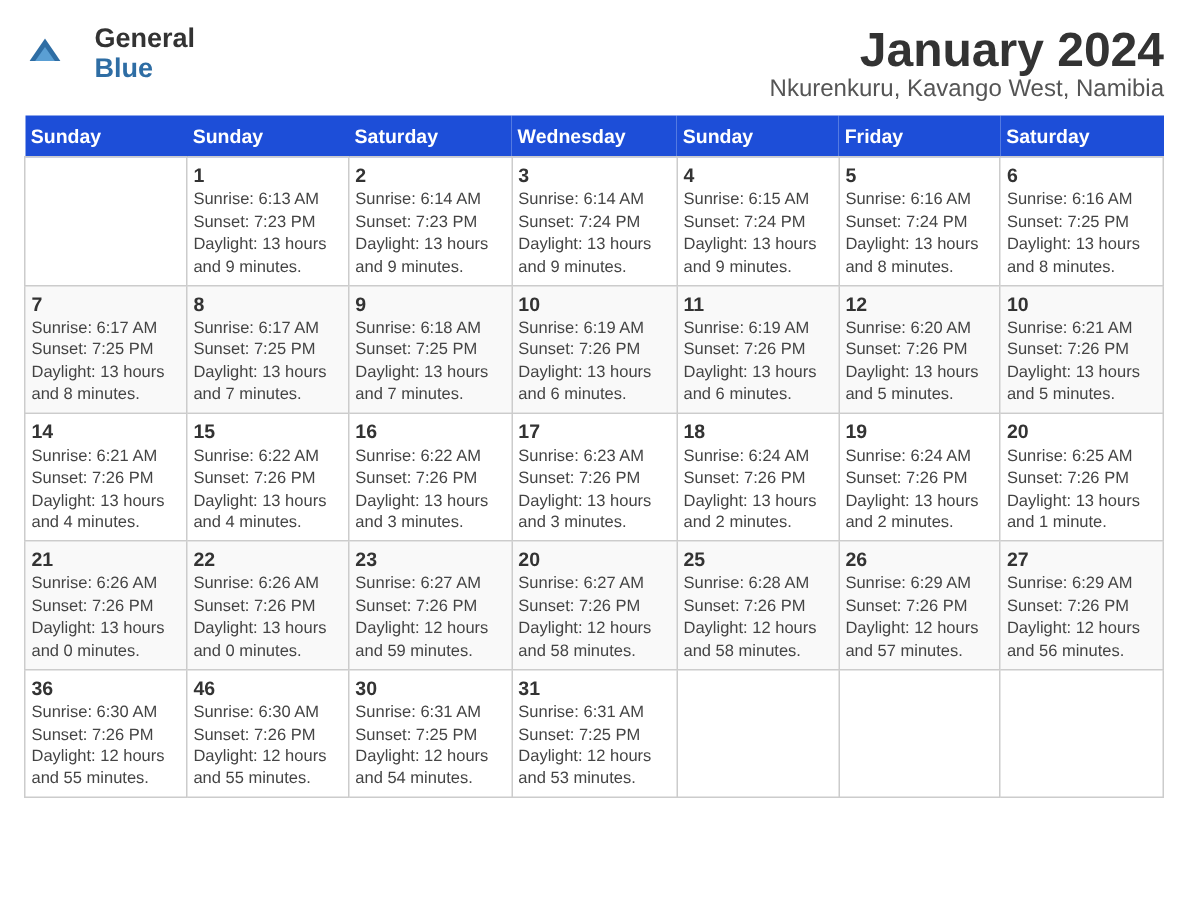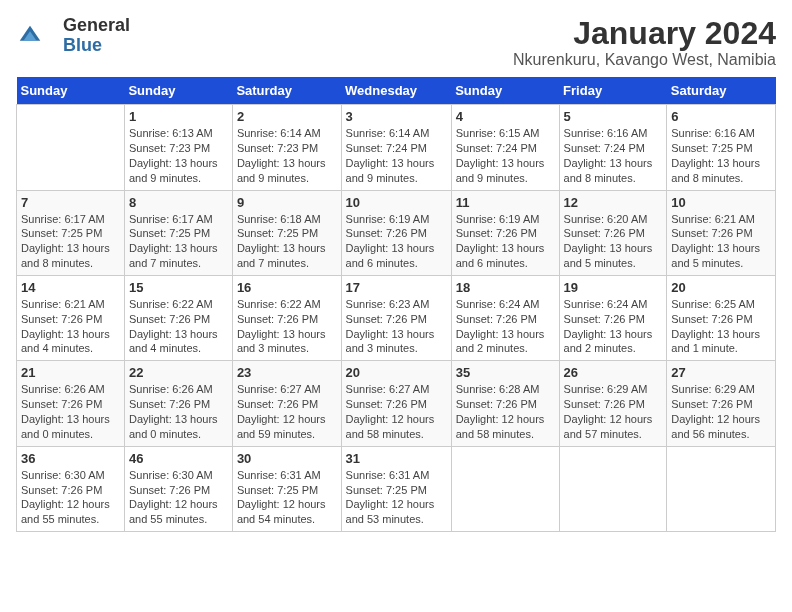--- a/index.html
+++ b/index.html
@@ -217,21 +217,21 @@
         </td>
         <td>
           <span class="day-number">23</span>
           <div class="day-info">Sunrise: 6:27 AM<br>Sunset: 7:26 PM<br>Daylight: 12 hours and 59 minutes.</div>
         </td>
         <td>
           <span class="day-number">20</span>
           <div class="day-info">Sunrise: 6:27 AM<br>Sunset: 7:26 PM<br>Daylight: 12 hours and 58 minutes.</div>
         </td>
         <td>
-          <span class="day-number">35</span>
+          <span class="day-number">25</span>
           <div class="day-info">Sunrise: 6:28 AM<br>Sunset: 7:26 PM<br>Daylight: 12 hours and 58 minutes.</div>
         </td>
         <td>
           <span class="day-number">26</span>
           <div class="day-info">Sunrise: 6:29 AM<br>Sunset: 7:26 PM<br>Daylight: 12 hours and 57 minutes.</div>
         </td>
         <td>
           <span class="day-number">27</span>
           <div class="day-info">Sunrise: 6:29 AM<br>Sunset: 7:26 PM<br>Daylight: 12 hours and 56 minutes.</div>
         </td>

